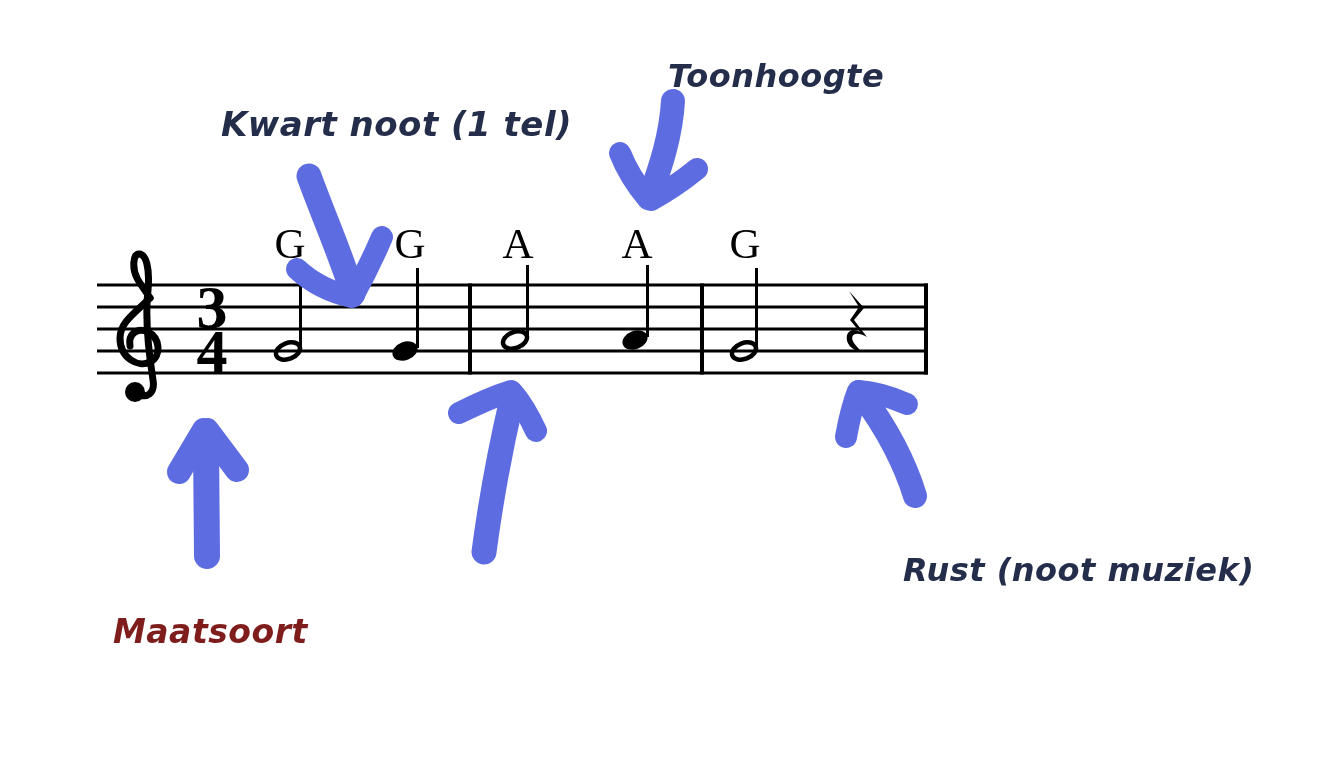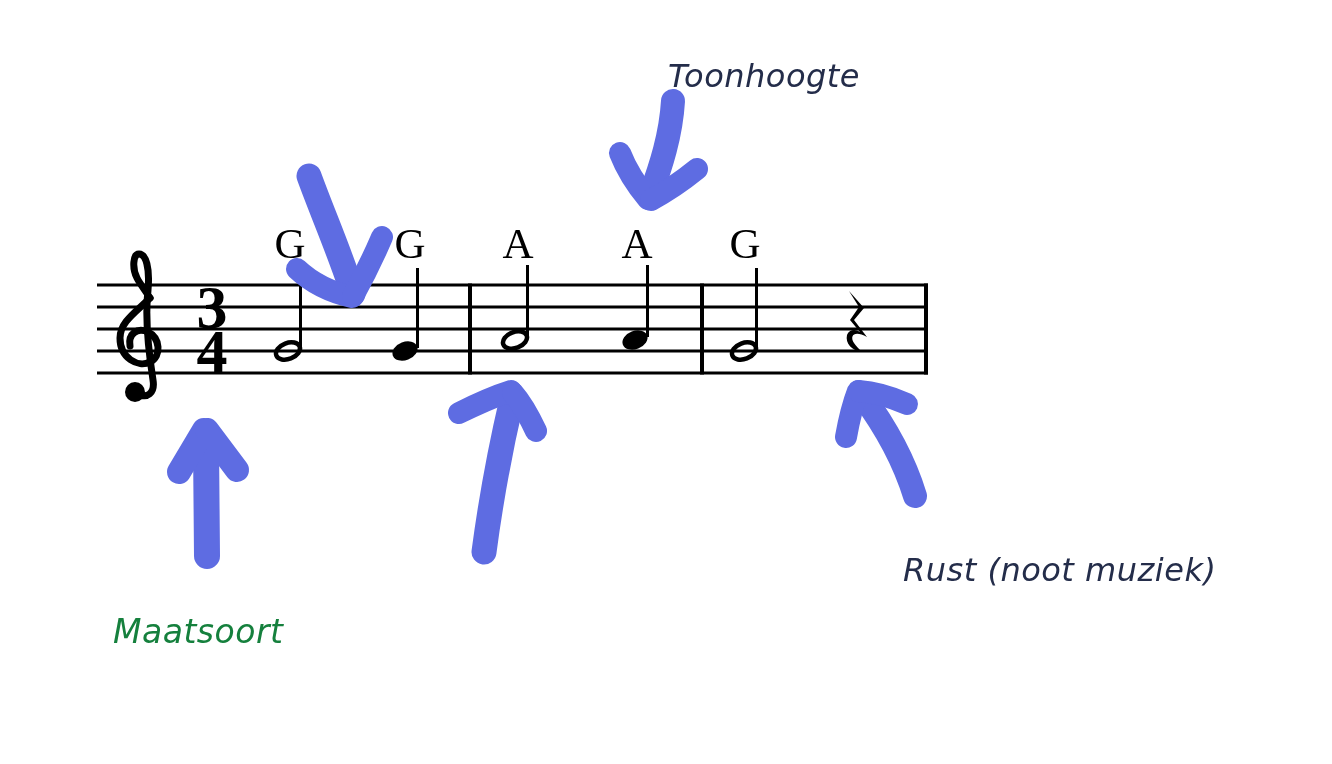--- a/index.html
+++ b/index.html
@@ -3,24 +3,24 @@
 <meta charset="utf-8">
 <style>
   html,body{margin:0;padding:0;background:#fff;}
   .canvas{
     position:relative;width:1332px;height:764px;background:#ffffff;
     overflow:hidden;font-family:"DejaVu Sans",sans-serif;
   }
   .abs{position:absolute;}
   .hand-label{
     font-family:"DejaVu Sans",sans-serif;
-    font-style:italic;font-weight:400;
+    font-style:italic;font-weight:700;
     color:#242d4a;letter-spacing:.5px;white-space:nowrap;
   }
-  .hand-label.blue-ink{color:#15803d;}
+  .hand-label.blue-ink{color:#7f1d1d;}
   .lbl-toonhoogte{left:668px;top:57px;font-size:32px;}
   .lbl-kwart{left:221px;top:104px;font-size:34px;}
   .lbl-maatsoort{left:113px;top:612px;font-size:33px;}
   .lbl-halve{left:448px;top:586px;font-size:33px;}
   .lbl-rust{left:903px;top:551px;font-size:32px;}
   .staff-svg{left:90px;top:220px;}
   .arrows-svg{left:0;top:0;pointer-events:none;}
   .staff-line{stroke:#000;stroke-width:3;}
   .barline{stroke:#000;stroke-width:4;}
   .stem{stroke:#000;stroke-width:3;}
@@ -121,16 +121,17 @@
     </g>
 
     <g>
       <path class="arrow" stroke="#5e6ce2" stroke-width="24" d="M915 496 C904 460 885 426 862 395"></path>
       <path class="arrow" stroke="#5e6ce2" stroke-width="22" d="M846 437 C849 420 853 404 858 391"></path>
       <path class="arrow" stroke="#5e6ce2" stroke-width="22" d="M907 404 C891 397 874 392 859 391"></path>
     </g>
   </svg>
 
   <div class="abs hand-label lbl-toonhoogte">Toonhoogte</div>
+  <div class="abs hand-label lbl-kwart">Kwart noot (1 tel)</div>
   <div class="abs hand-label blue-ink lbl-maatsoort">Maatsoort</div>
   <div class="abs hand-label lbl-rust">Rust (noot muziek)</div>
 
 </div>
 
 </body></html>

